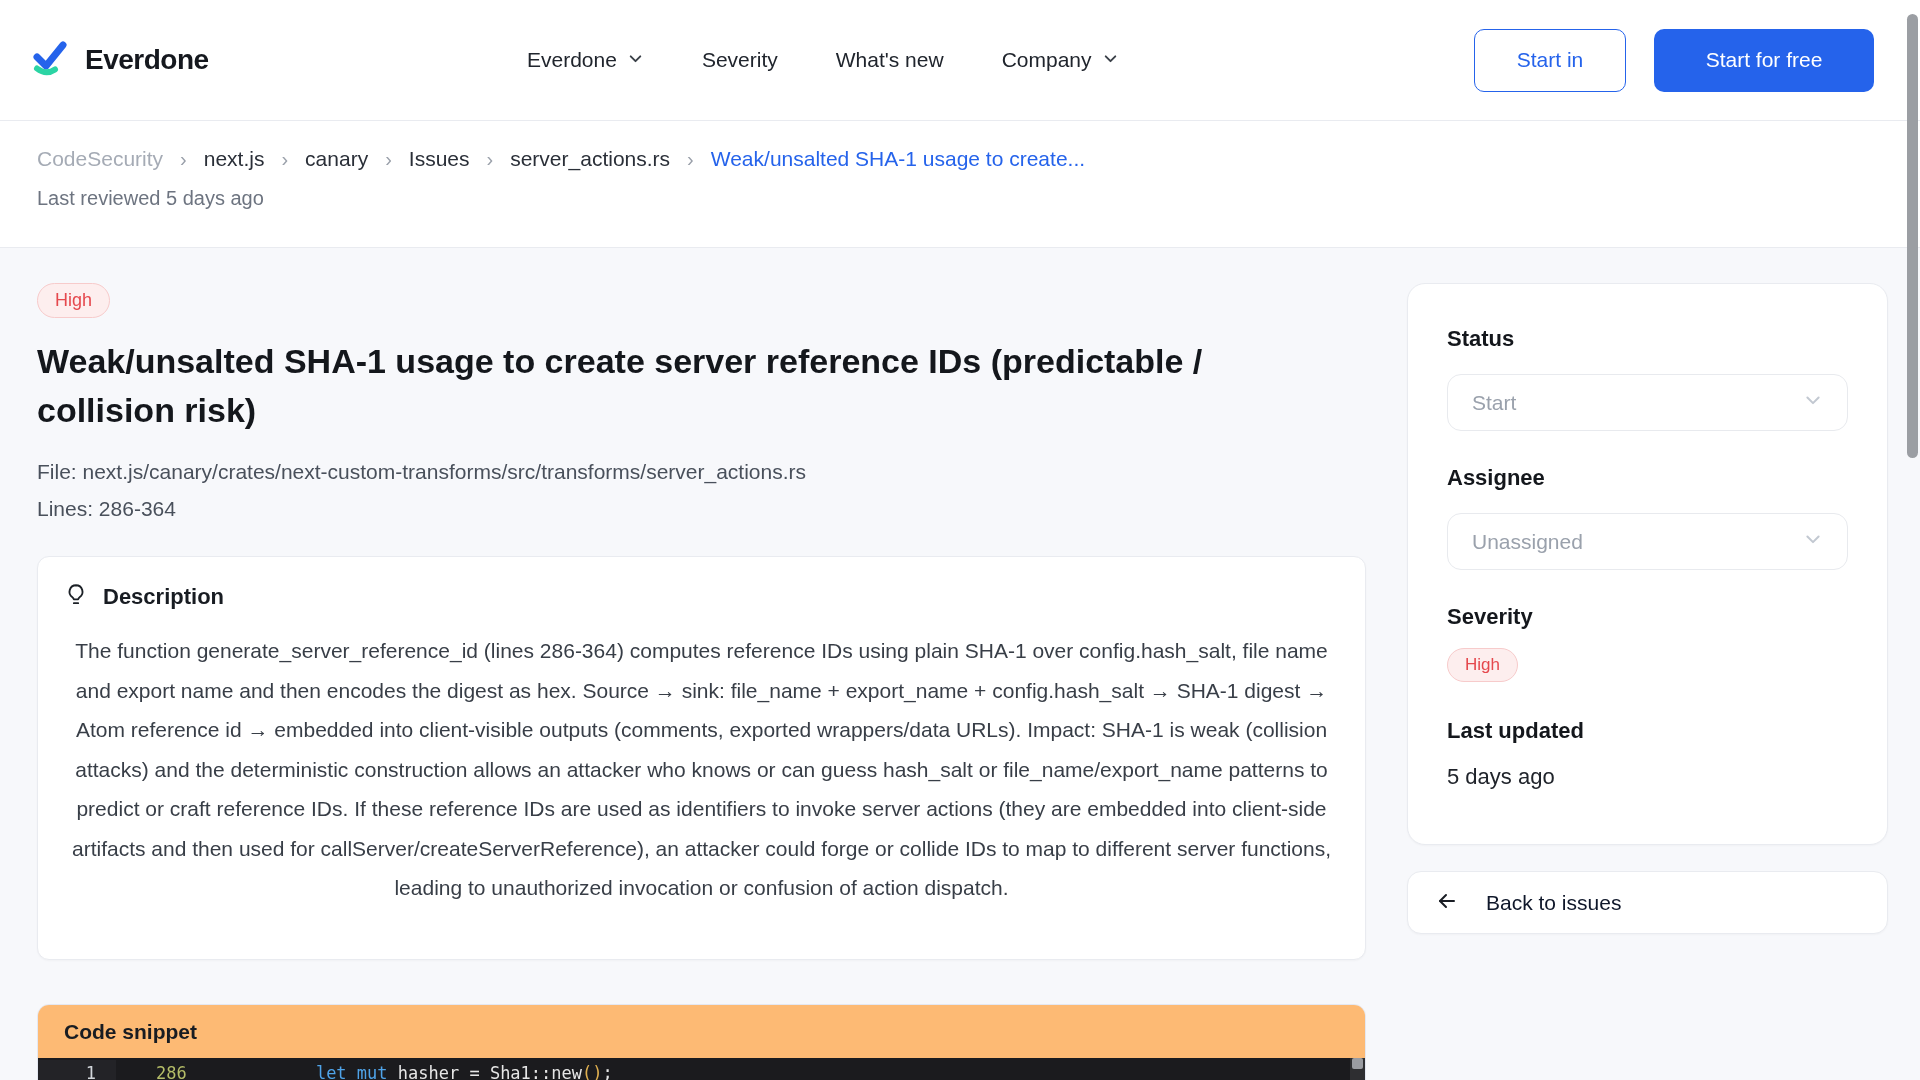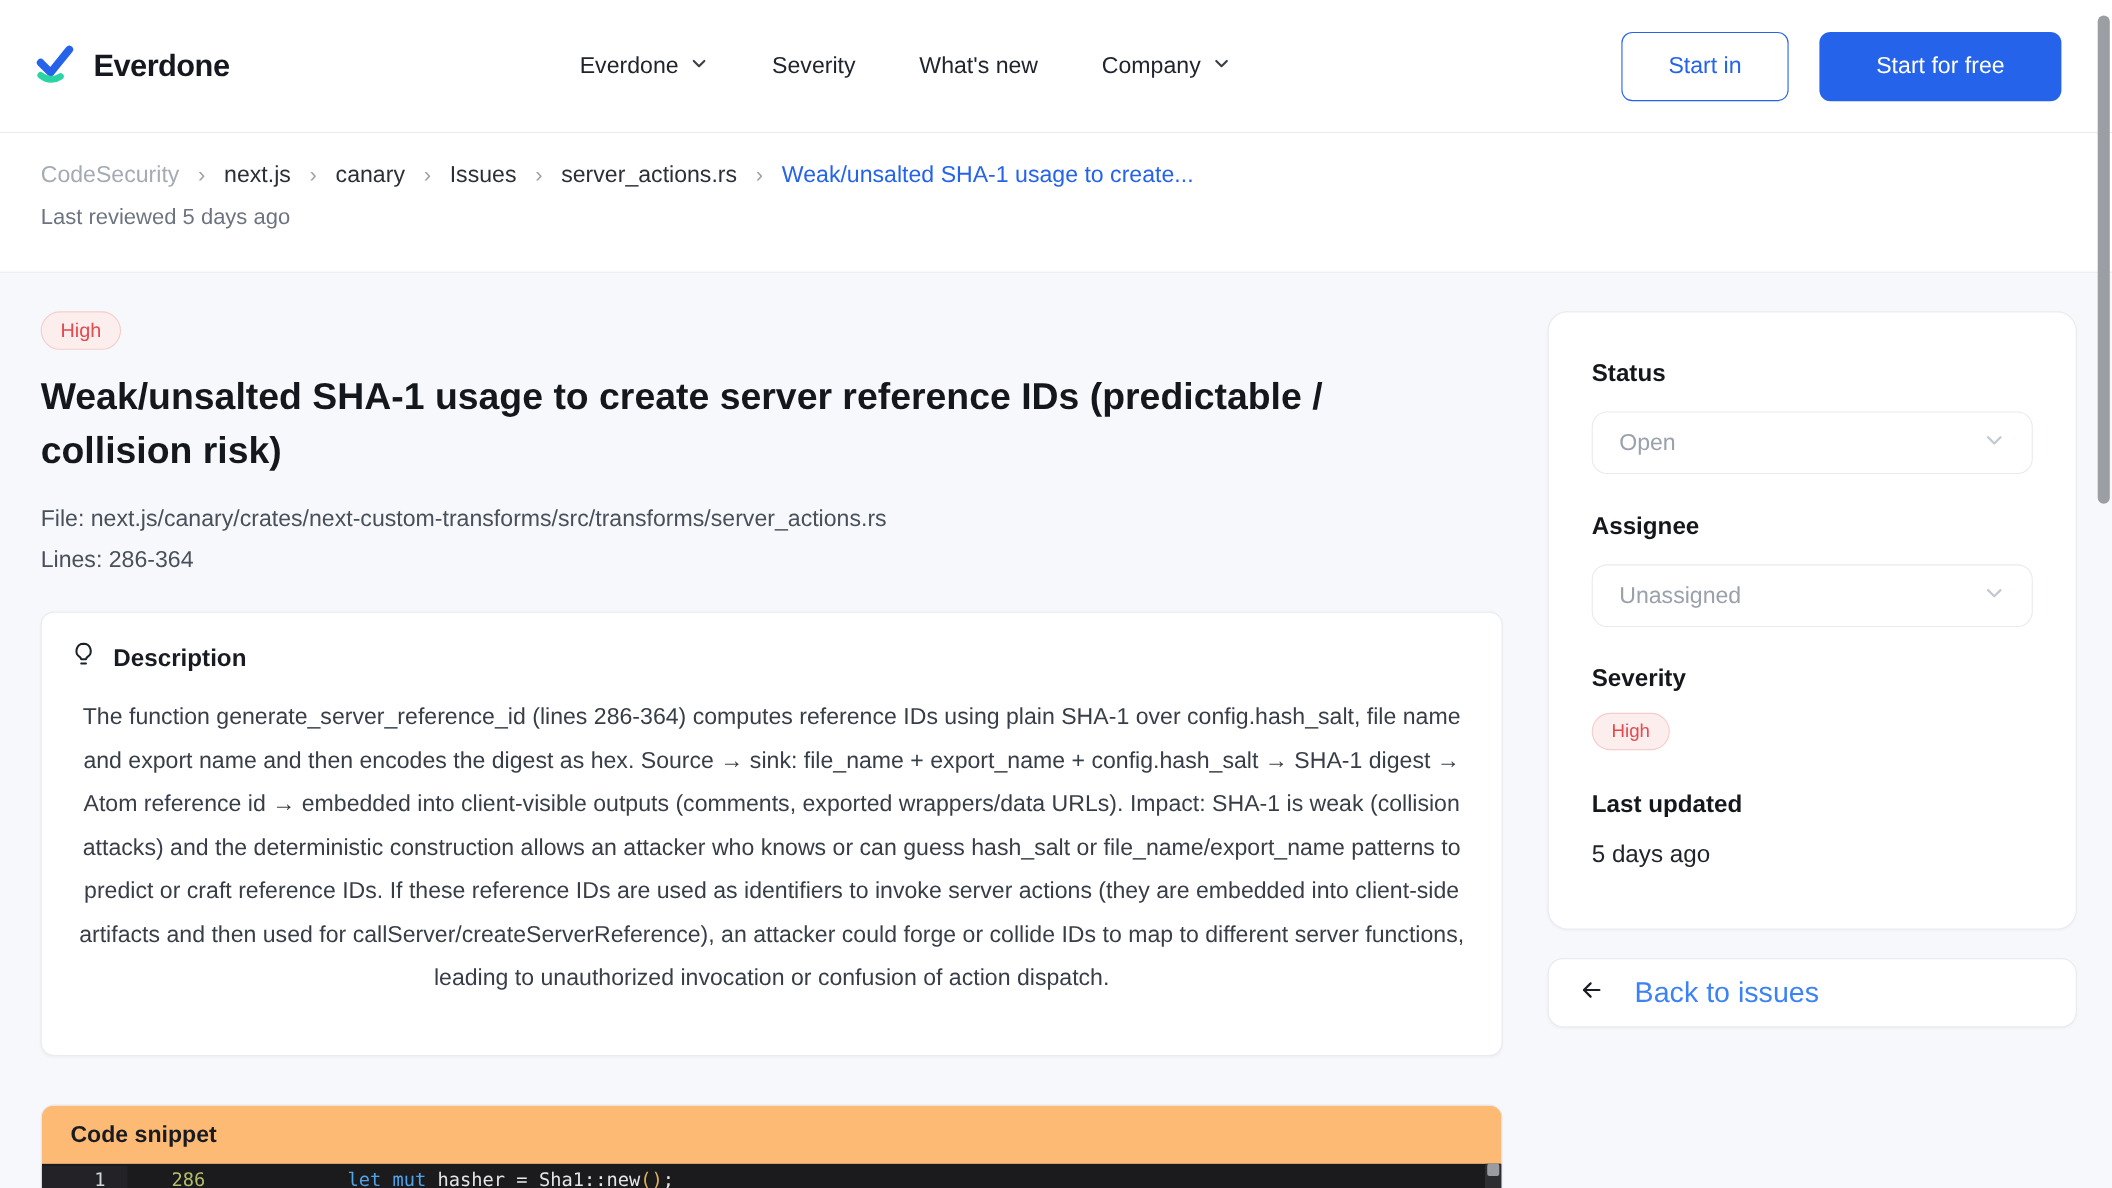--- a/index.html
+++ b/index.html
@@ -85,21 +85,21 @@
   .side-pill {
     display:inline-block; margin-top:18px;
     background:#fdeeee; color:#e5484d; border:1px solid #f7cbcb;
     border-radius:999px; font-size:17px; padding:6px 17px;
   }
   .side-value { margin-top:20px; font-size:22px; color:#20242b; }
   .back-card {
     margin-top:26px; height:63px; border-radius:14px;
     display:flex; align-items:center; gap:27px; padding:0 27px; cursor:pointer;
   }
-  .back-label { font-size:26px; font-weight:500; color:#3b82f6; }
+  .back-label { font-size:21px; font-weight:500; color:#0f172a; }
 
   
   .page-scrollbar { position:absolute; top:0; right:0; width:16px; height:1080px; z-index:20; }
   .page-thumb { position:absolute; top:14px; right:2px; width:11px; height:444px; border-radius:6px; background:#9b9ea3; }
 </style>
 </head>
 <body>
 
 <div class="topbar">
   <div class="brand">
@@ -197,21 +197,21 @@
           <div class="code-vthumb"></div>
         </div>
       </div>
     </div>
   </div>
 
   <div class="sidebar">
     <div class="card side-card">
       <div class="side-label">Status</div>
       <div class="select">
-        <span>Open</span>
+        <span>Start</span>
         <span>
           <svg width="20" height="20" viewBox="0 0 16 16">
               <path d="M3.5 6l4.5 4.5L12.5 6" stroke="#c2c8d1" stroke-width="1.6" fill="none" stroke-linecap="round" stroke-linejoin="round"></path>
             </svg>
         </span>
       </div>
 
       <div class="side-label mt34">Assignee</div>
       <div class="select">
         <span>Unassigned</span>

